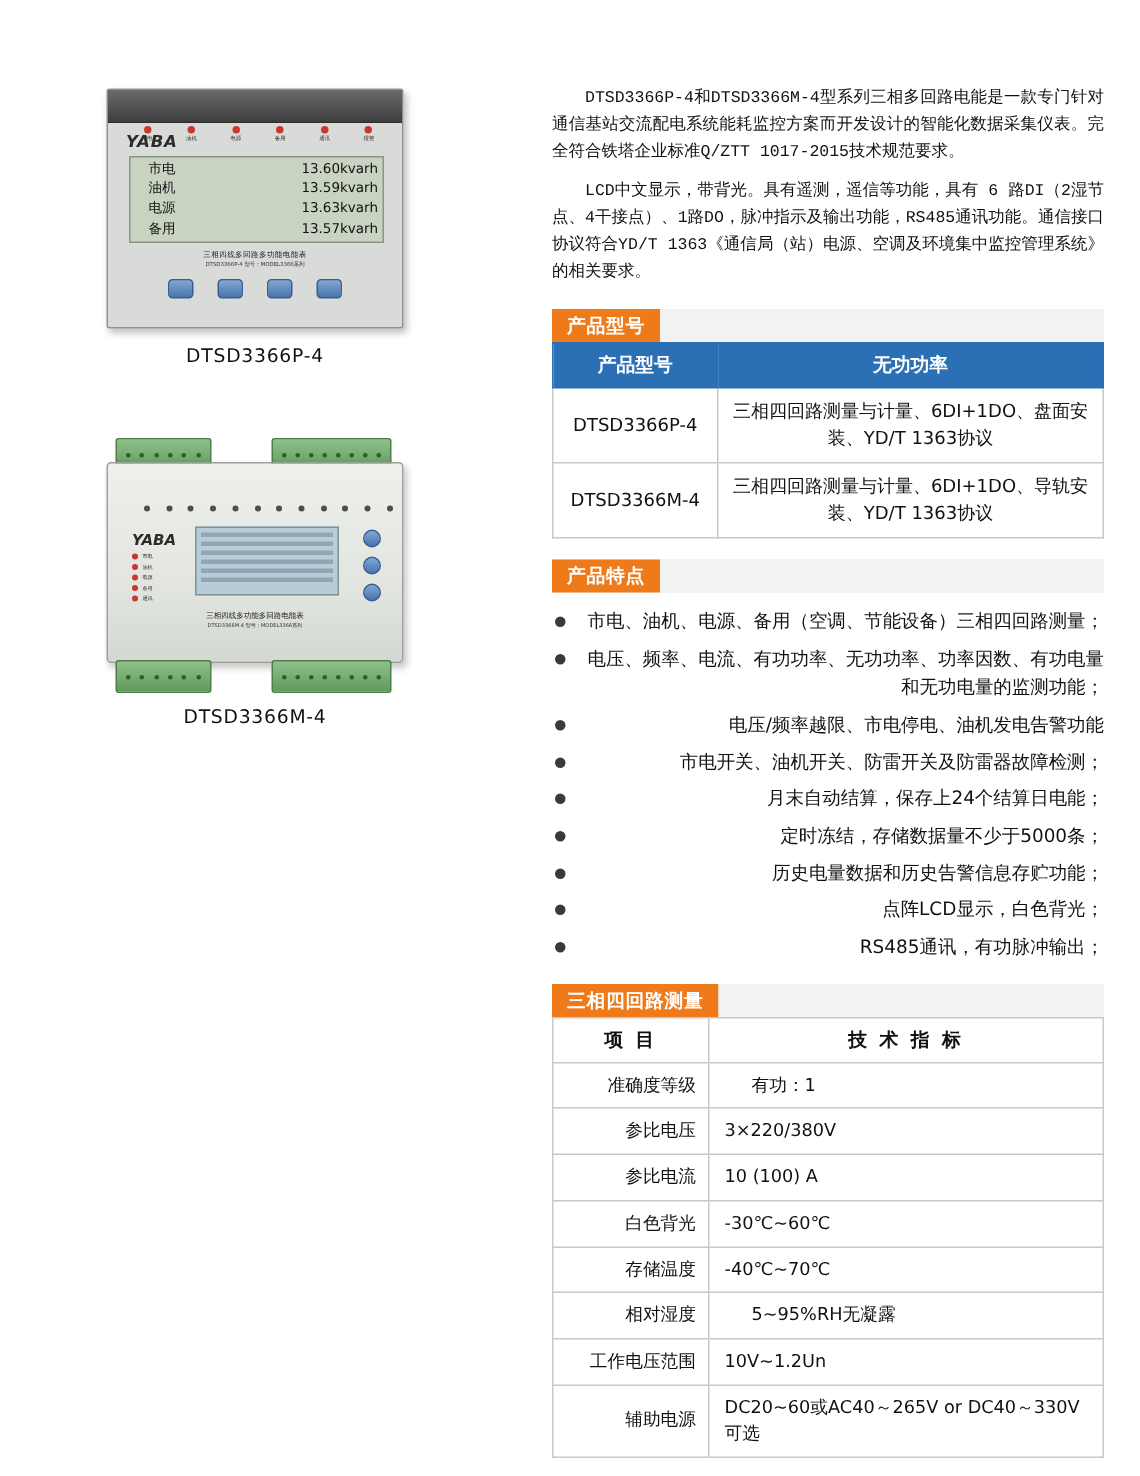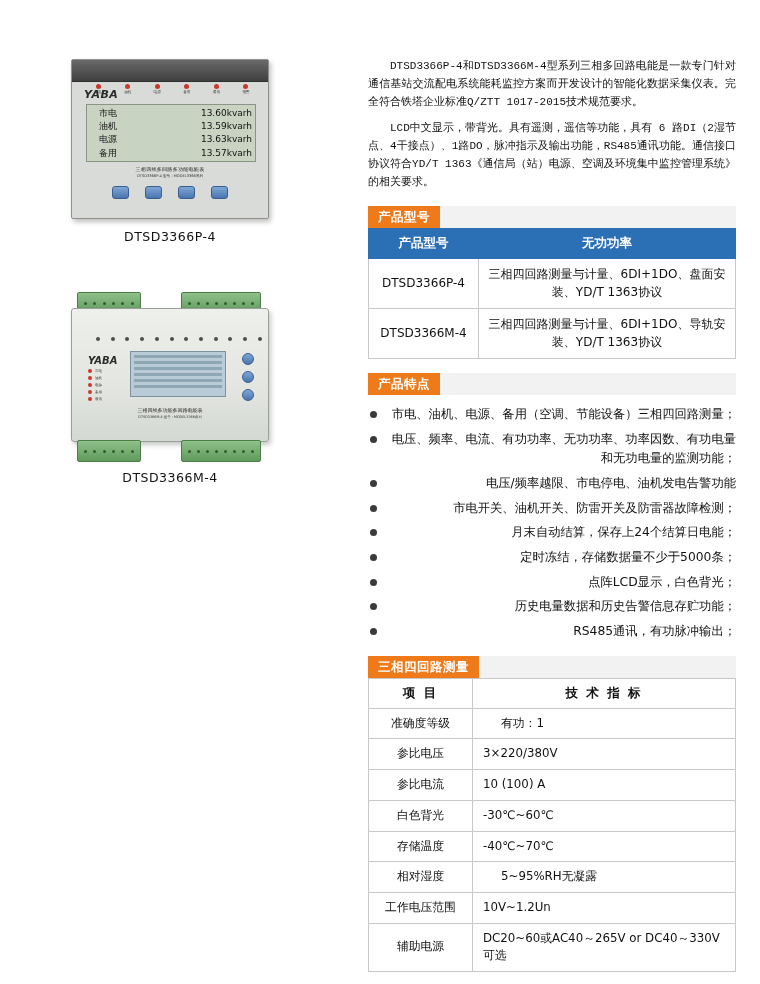--- a/index.html
+++ b/index.html
@@ -197,21 +197,21 @@
   }
   ul { margin: 0; padding: 0; }
 
   
   .spec-table { margin-top: 0; }
   .spec-table th {
     background: #fff; font-weight: bold; font-size: 12.5px; text-align: center;
     letter-spacing: 2px;
   }
   .spec-table td { font-size: 11.8px; line-height: 1.5; }
-  .spec-table td.k { width: 104px; text-align: center; }
+  .spec-table td.k { width: 104px; text-align: right; }
   .spec-table td.v { padding-left: 10px; }
   .spec-table td.v.ind { padding-left: 28px; }
 </style>
 </head>
 <body>
 
 <div class="page">
 
   <div class="left-col">
 
@@ -413,22 +413,22 @@
       <span class="tag">产品特点</span>
       <span class="rest"></span>
     </div>
     <ul class="features">
       <li>市电、油机、电源、备用（空调、节能设备）三相四回路测量；</li>
       <li>电压、频率、电流、有功功率、无功功率、功率因数、有功电量和无功电量的监测功能；</li>
       <li>电压/频率越限、市电停电、油机发电告警功能</li>
       <li>市电开关、油机开关、防雷开关及防雷器故障检测；</li>
       <li>月末自动结算，保存上24个结算日电能；</li>
       <li>定时冻结，存储数据量不少于5000条；</li>
+      <li>历史电量数据和历史告警信息存贮功能；</li>
       <li>点阵LCD显示，白色背光；</li>
-      <li>历史电量数据和历史告警信息存贮功能；</li>
       <li>RS485通讯，有功脉冲输出；</li>
     </ul>
 
     <div class="sec-head">
       <span class="tag">三相四回路测量</span>
       <span class="rest"></span>
     </div>
     <table class="spec-table">
       <thead>
         <tr>

